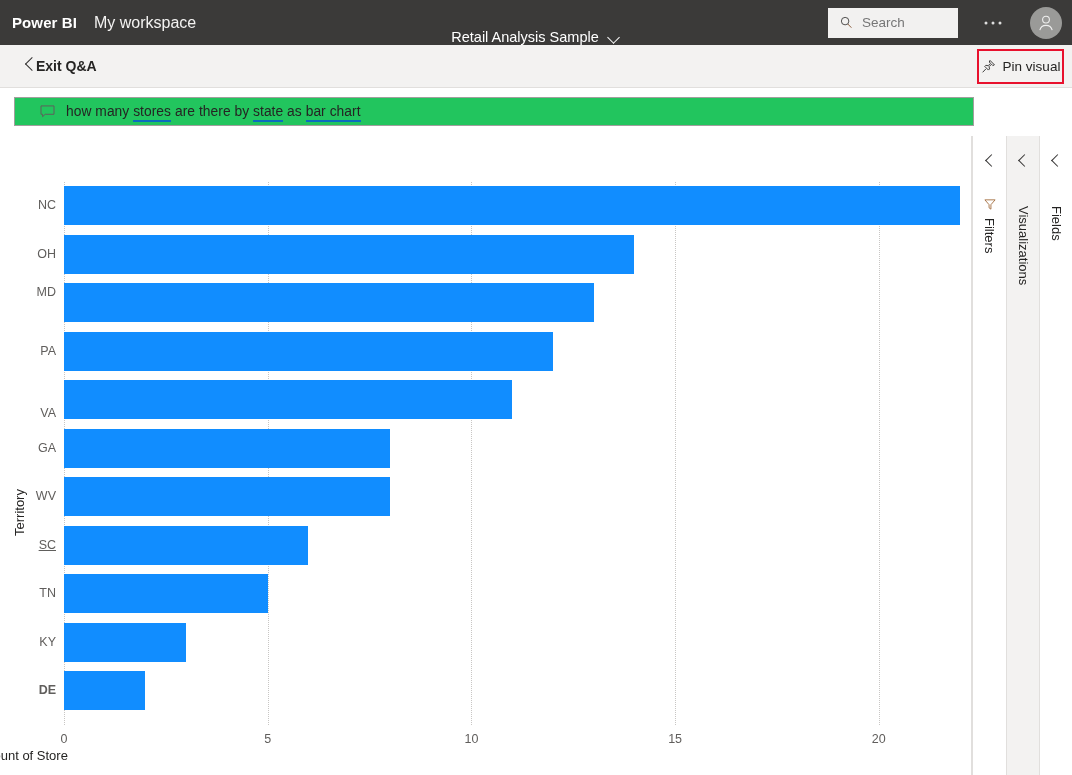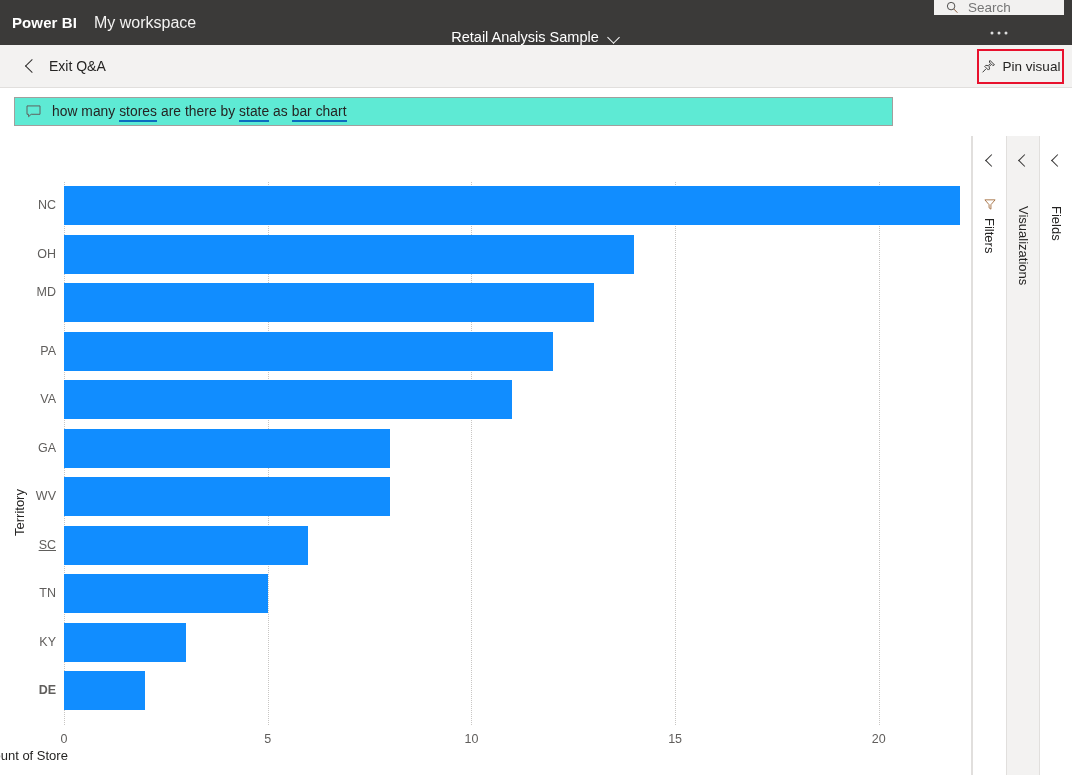--- a/index.html
+++ b/index.html
@@ -73,21 +73,20 @@
     border-bottom: 1.4px solid #ffffff;
     transform: rotate(45deg);
   }
   .topright {
     position: absolute;
     right: 8px; top: 0;
     height: 45px;
     display: flex;
     align-items: center;
     gap: 15px;
-    flex-direction: column;
   }
   .searchbox {
     width: 130px; height: 30px;
     background: #f2f1f0;
     display: flex;
     align-items: center;
     padding-left: 12px;
     gap: 9px;
     cursor: text;
   }
@@ -125,24 +124,24 @@
     position: absolute;
     left: 0; top: 45px;
     width: 1072px; height: 43px;
     background: #f3f2f1;
     border-bottom: 1px solid #e1dfdd;
     display: flex;
     align-items: center;
   }
   .exit-qna {
     display: flex;
-    align-items: center;
-    gap: 13px;
+    align-items: flex-start;
     margin-left: 24px;
     cursor: pointer;
+    font-weight: bold;
   }
   .chev-left {
     width: 12px; height: 12px;
     position: relative;
   }
   .chev-left::before {
     content: "";
     position: absolute;
     left: 3px; top: 1px;
     width: 9px; height: 9px;
@@ -172,26 +171,26 @@
   }
   .pin-label {
     font-size: 13.5px;
     color: #252423;
   }
 
   
   .qna-box {
     position: absolute;
     left: 14px; top: 97px;
-    width: 879px; height: 29px;
-    background: #5eead4;
+    width: 960px; height: 29px;
+    background: #22c55e;
     border: 1px solid #a19f9d;
     display: flex;
     align-items: center;
-    padding-left: 11px;
+    padding-left: 25px;
     gap: 11px;
     cursor: text;
   }
   .qna-ico { width: 15px; height: 13px; display: block; flex: none; }
   .qna-text {
     font-size: 13.8px;
     color: #252423;
     white-space: nowrap;
     letter-spacing: 0.05px;
   }
@@ -384,21 +383,21 @@
     <div class="qna-text" id="qna-text"><span>how many </span><span class="hl">stores</span><span> are there by </span><span class="hl">state</span><span> as </span><span class="hl">bar chart</span></div>
   </div>
 
   <div class="chart-area">
     <div class="yaxis-title">Territory</div>
     <div class="ylabels" id="ylabels">
         <div class="ylabel" style="top: 4px;">NC</div>
         <div class="ylabel" style="top: 52.5px;">OH</div>
         <div class="ylabel" style="top: 91px;">MD</div>
         <div class="ylabel" style="top: 149.5px;">PA</div>
-        <div class="ylabel" style="top: 198px;">VA</div>
+        <div class="ylabel" style="top: 212px;">VA</div>
         <div class="ylabel" style="top: 246.5px;">GA</div>
         <div class="ylabel" style="top: 295px;">WV</div>
         <div class="ylabel" style="top: 343.5px; text-decoration: underline;">SC</div>
         <div class="ylabel" style="top: 392px;">TN</div>
         <div class="ylabel" style="top: 440.5px;">KY</div>
         <div class="ylabel" style="top: 489px; font-weight: bold;">DE</div>
       </div>
     <div class="plot" id="plot">
         <div class="gridline" style="left: 0px;"></div>
         <div class="gridline" style="left: 203.7px;"></div>

